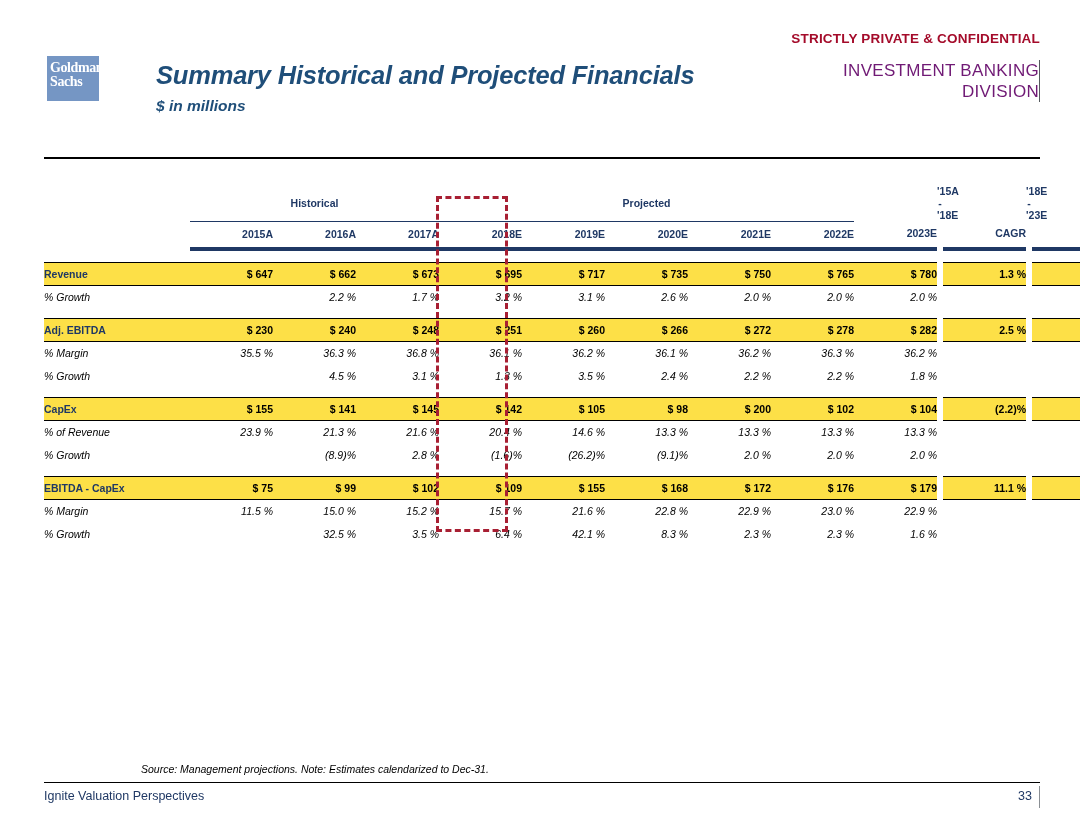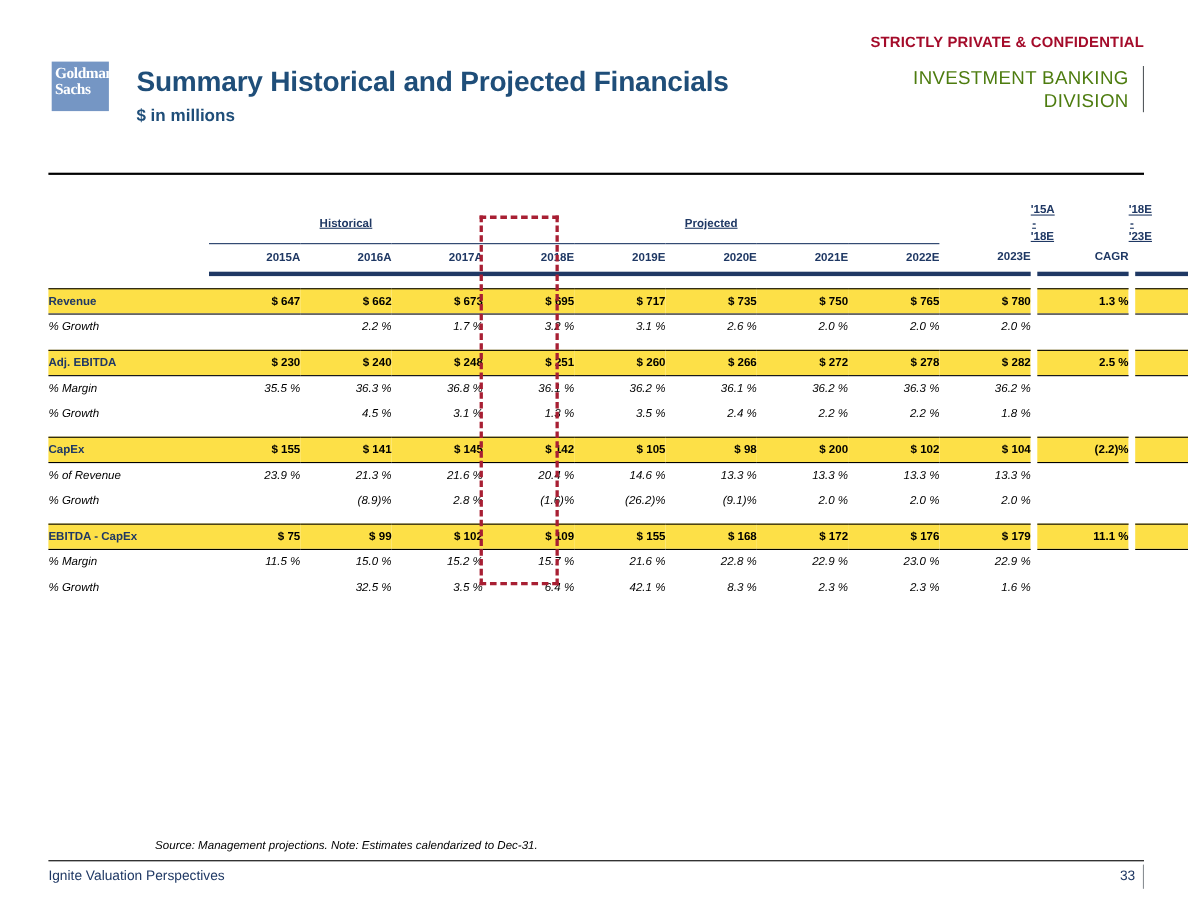--- a/index.html
+++ b/index.html
@@ -43,48 +43,49 @@
     color: #ffffff;
     font-family: "Liberation Serif", serif;
     font-weight: bold;
     font-size: 14px;
     line-height: 13.5px;
     letter-spacing: -0.4px;
   }
 
   #title-block {
     position: absolute;
-    left: 124px;
+    left: 156px;
     top: 60px;
+    font-style: italic;
   }
   #page-title {
     font-size: 25.5px;
     font-weight: bold;
     color: #1f4e79;
     letter-spacing: -0.2px;
     line-height: 30px;
   }
   #page-subtitle {
     margin-top: 7px;
     font-size: 15.5px;
     font-weight: bold;
     color: #1f4e79;
   }
 
   #ibd-logo {
     position: absolute;
     right: 40px;
     top: 60px;
     text-align: right;
-    color: #4d7c0f;
+    color: #701a75;
     font-size: 17px;
     line-height: 21px;
     letter-spacing: 0.3px;
     border-right: 1.5px solid #555a5e;
-    padding-right: 13px;
+    padding-right: 0;
   }
 
   
   #top-rule {
     position: absolute;
     left: 44px;
     top: 157px;
     width: 996px;
     height: 1.6px;
     background: #000000;
@@ -112,21 +113,20 @@
 
   
   .grp-row td { height: 18px; }
   .grp-title {
     text-align: center;
     font-weight: bold;
     font-size: 10.5px;
     color: #1f3864;
     padding-bottom: 2px;
     border-bottom: 1.6px solid #1f3864;
-    text-decoration: underline;
   }
   .grp-title.plain { border-bottom: none; }
 
   
   .yr-row td { height: 24px; }
   .yr-cell {
     text-align: right;
     font-weight: bold;
     font-size: 10.5px;
     color: #1f3864;

